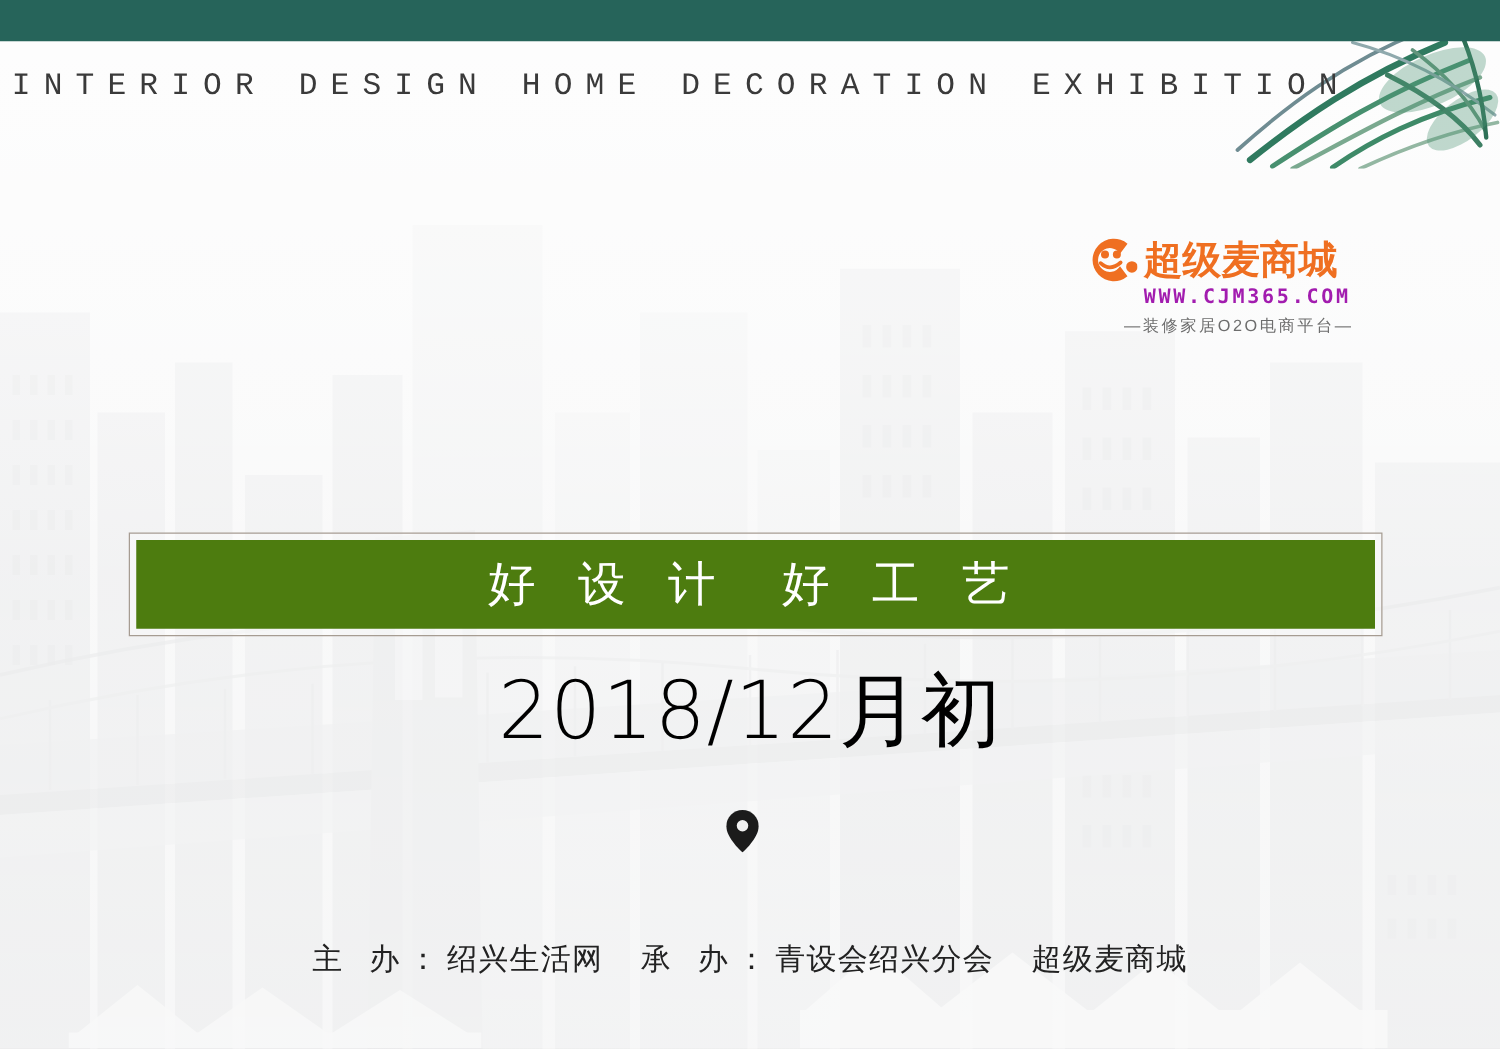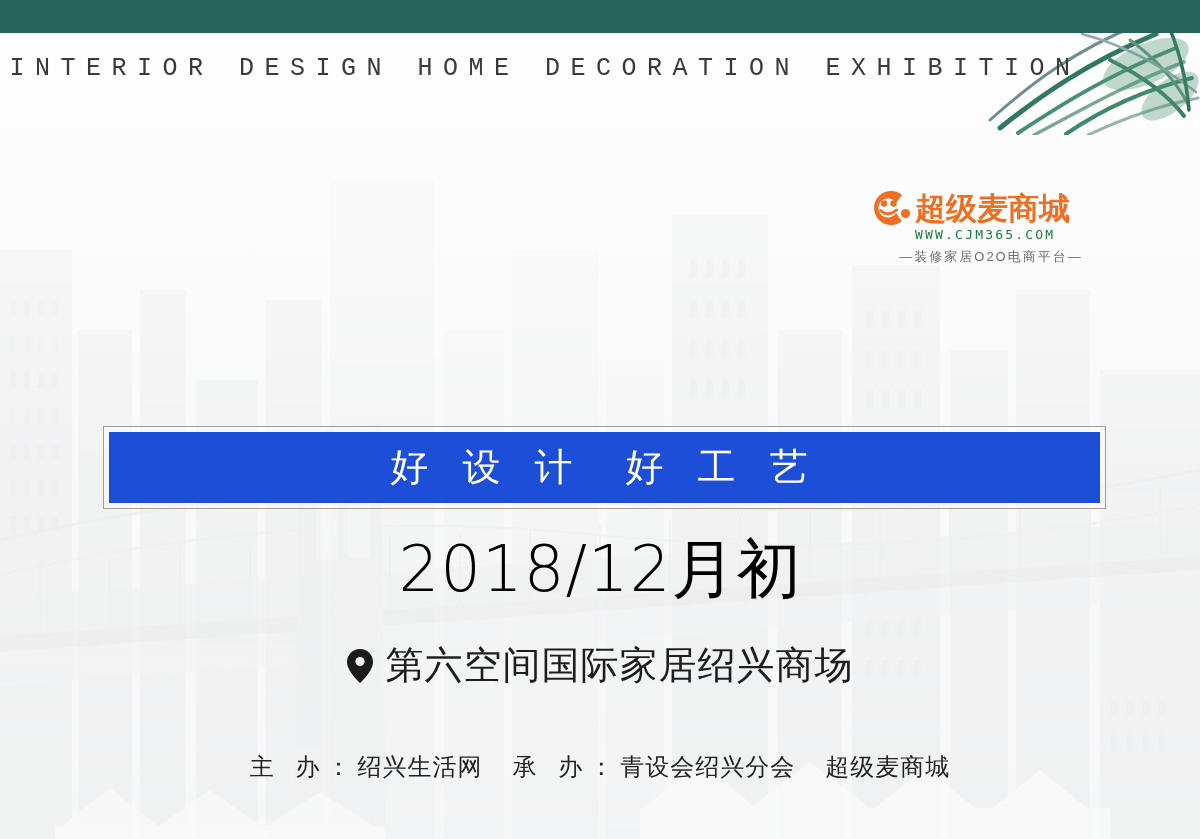--- a/index.html
+++ b/index.html
@@ -66,21 +66,21 @@
     width:44px;height:44px;position:relative;flex:0 0 auto;
   }
   .logo-name{
     font-family:"DejaVu Sans","Liberation Sans",sans-serif;
     font-size:31px;font-weight:bold;color:#ef6f21;
     letter-spacing:0px;line-height:44px;margin-left:5px;
     white-space:nowrap;
   }
   .logo-url{
     font-family:"DejaVu Sans Mono","Liberation Mono",monospace;
-    font-size:13px;font-weight:normal;color:#15803d;
+    font-size:16px;font-weight:bold;color:#a21caf;
     letter-spacing:2.2px;margin-left:49px;margin-top:-3px;
     white-space:nowrap;
   }
   .logo-tag{
     font-size:13px;color:#6d6d6d;letter-spacing:2.0px;
     margin-top:6px;text-align:center;white-space:nowrap;
   }
 
   
   .title-sub{
@@ -114,21 +114,21 @@
   .tagbar-outer{
     position:absolute;left:103px;top:426px;width:1003px;height:83px;
     border:1.5px solid #a69c92;
     background:rgba(255,255,255,.35);
     box-sizing:border-box;
     padding:5px;
     z-index:8;
   }
   .tagbar-inner{
     width:100%;height:100%;
-    background:#1d4ed8;
+    background:#4d7c0f;
     display:flex;align-items:center;justify-content:center;
     box-sizing:border-box;
   }
   .tagbar-inner span{
     color:#fff;font-size:38px;font-weight:300;letter-spacing:11px;
     white-space:nowrap;
     font-family:"DejaVu Sans","Liberation Sans",sans-serif;
   }
   .tag-gap{display:inline-block;width:42px;}
 
@@ -404,20 +404,19 @@
 
   <div class="date-line">2018/12月初</div>
 
   <div class="venue-line">
     <span class="pin-icon">
       <svg viewBox="0 0 26 34" width="26" height="34" aria-hidden="true">
         <path d="M13,0 C5.8,0 0,5.8 0,13 C0,22.5 13,34 13,34 C13,34 26,22.5 26,13 C26,5.8 20.2,0 13,0 Z" fill="#1b1b1b"></path>
         <circle cx="13" cy="12.6" r="4.6" fill="#f2f2f2"></circle>
       </svg>
     </span>
-    <span class="venue-text">第六空间国际家居绍兴商场</span>
   </div>
 
   <div class="footer-line">
     <span class="f-lbl">主 办：</span><span>绍兴生活网</span><span class="f-gap"></span><span class="f-lbl">承 办：</span><span>青设会绍兴分会</span><span class="f-gap"></span><span>超级麦商城</span>
   </div>
 
 </div>
 
 </body></html>

